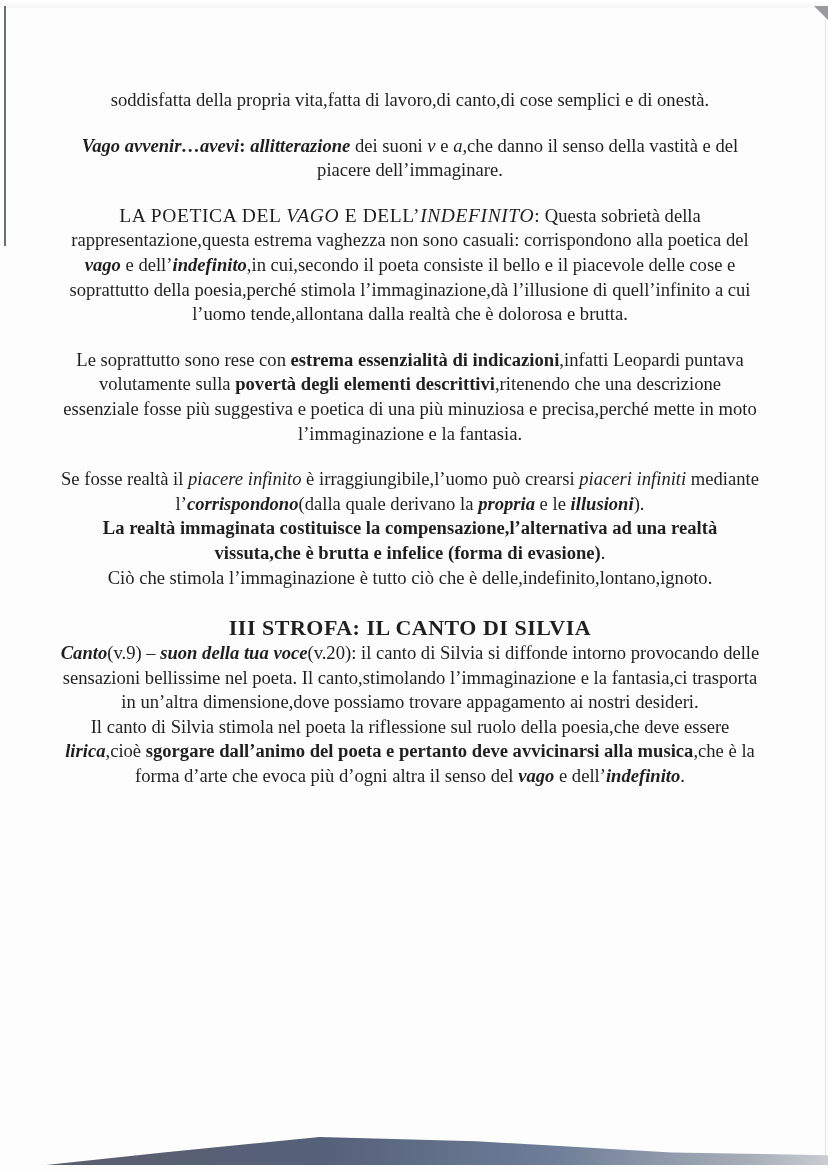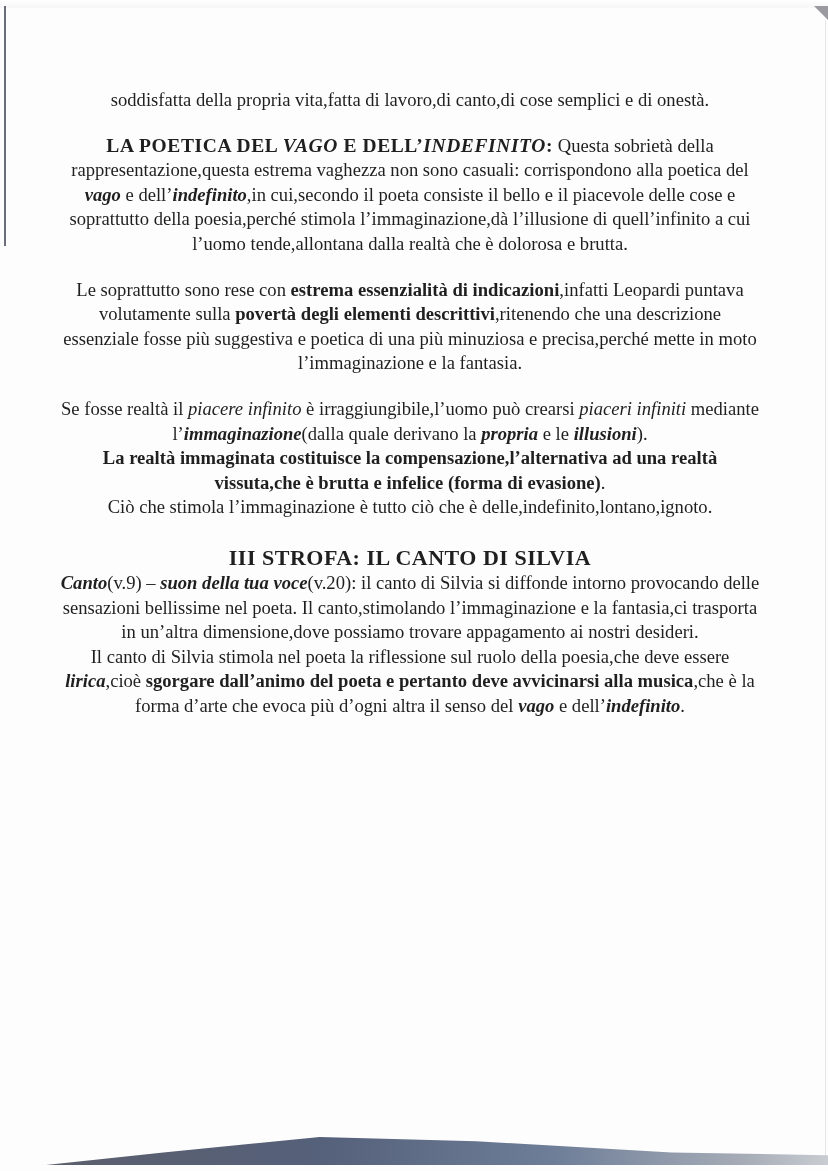--- a/index.html
+++ b/index.html
@@ -30,45 +30,46 @@
     position: absolute; left: 46px; bottom: 6px; width: 782px; height: 28px;
     background: linear-gradient(90deg, #5b5f6c 0%, #55607a 35%, #6e7e98 65%, #a8aeb8 90%, #c9ccd2 100%);
     clip-path: polygon(0 100%, 15% 55%, 35% 0%, 55% 15%, 80% 55%, 100% 65%, 100% 100%);
   }
   .page {
     position: absolute; left: 60px; top: 88px; width: 700px;
     font-size: 18.6px; line-height: 24.6px; text-align: center;
   }
   .para { margin: 0 0 21px 0; }
   .para.tight { margin-bottom: 0; }
-  .heading { font-weight: bold; font-size: 19.5px; letter-spacing: 0.6px; }
+  .heading { font-weight: normal; font-size: 19.5px; letter-spacing: 0.6px; }
   .h-big { font-size: 22px; font-weight: bold; letter-spacing: 0.5px; margin-top: 25px; line-height: 26px; }
   b { font-weight: bold; }
   i { font-style: italic; }
   .bi { font-weight: bold; font-style: italic; }
 </style>
 </head>
 <body>
 
 <div class="scan-top-edge"></div>
 <div class="scan-left-edge"></div>
 <div class="scan-corner"></div>
 <div class="scan-right-edge"></div>
 <div class="scan-bottom-shadow"></div>
 
 <div class="page">
 
   <p class="para"><span>soddisfatta della propria vita,fatta di lavoro,di canto,di cose semplici e di onestà.</span></p>
 
+  <p class="para"><span class="bi">Vago avvenir…avevi</span><b>: </b><span class="bi">allitterazione</span><span> dei suoni </span><i>v</i><span> e </span><i>a</i><span>,che danno il senso della vastità e del piacere dell’immaginare.</span></p>
 
   <p class="para"><span class="heading"><span>LA POETICA DEL </span><i>VAGO</i><span> E DELL’</span><i>INDEFINITO</i><span>:</span></span><span> Questa sobrietà della rappresentazione,questa estrema vaghezza non sono casuali: corrispondono alla poetica del </span><span class="bi">vago</span><span> e dell’</span><span class="bi">indefinito</span><span>,in cui,secondo il poeta consiste il bello e il piacevole delle cose e soprattutto della poesia,perché stimola l’immaginazione,dà l’illusione di quell’infinito a cui l’uomo tende,allontana dalla realtà che è dolorosa e brutta.</span></p>
 
   <p class="para"><span>Le soprattutto sono rese con </span><b>estrema essenzialità di indicazioni</b><span>,infatti Leopardi puntava volutamente sulla </span><b>povertà degli elementi descrittivi</b><span>,ritenendo che una descrizione essenziale fosse più suggestiva e poetica di una più minuziosa e precisa,perché mette in moto l’immaginazione e la fantasia.</span></p>
 
-  <p class="para tight"><span>Se fosse realtà il </span><i>piacere infinito</i><span> è irraggiungibile,l’uomo può crearsi </span><i>piaceri infiniti</i><span> mediante l’</span><span class="bi">immaginazione</span><span>(dalla quale derivano la </span><span class="bi">propria</span><span> e le </span><span class="bi">illusioni</span><span>).</span></p>
+  <p class="para tight"><span>Se fosse realtà il </span><i>piacere infinito</i><span> è irraggiungibile,l’uomo può crearsi </span><i>piaceri infiniti</i><span> mediante l’</span><span class="bi">corrispondono</span><span>(dalla quale derivano la </span><span class="bi">propria</span><span> e le </span><span class="bi">illusioni</span><span>).</span></p>
   <p class="para tight"><b>La realtà immaginata costituisce la compensazione,l’alternativa ad una realtà vissuta,che è brutta e infelice (forma di evasione)</b><span>.</span></p>
   <p class="para"><span>Ciò che stimola l’immaginazione è tutto ciò che è delle,indefinito,lontano,ignoto.</span></p>
 
   <div class="h-big">III STROFA: IL  CANTO  DI  SILVIA</div>
   <p class="para tight"><span class="bi">Canto</span><span>(v.9) – </span><span class="bi">suon della tua voce</span><span>(v.20): il canto di Silvia si diffonde intorno provocando delle sensazioni bellissime nel poeta. Il canto,stimolando l’immaginazione e la fantasia,ci trasporta in un’altra dimensione,dove possiamo trovare appagamento ai nostri desideri.</span></p>
   <p class="para"><span>Il canto di Silvia stimola nel poeta la riflessione sul ruolo della poesia,che deve essere </span><span class="bi">lirica</span><span>,cioè </span><b>sgorgare dall’animo del poeta e pertanto deve avvicinarsi alla musica</b><span>,che è la forma d’arte che evoca più d’ogni altra il senso del </span><span class="bi">vago</span><span> e dell’</span><span class="bi">indefinito</span><span>.</span></p>
 
 </div>
 
 </body></html>

